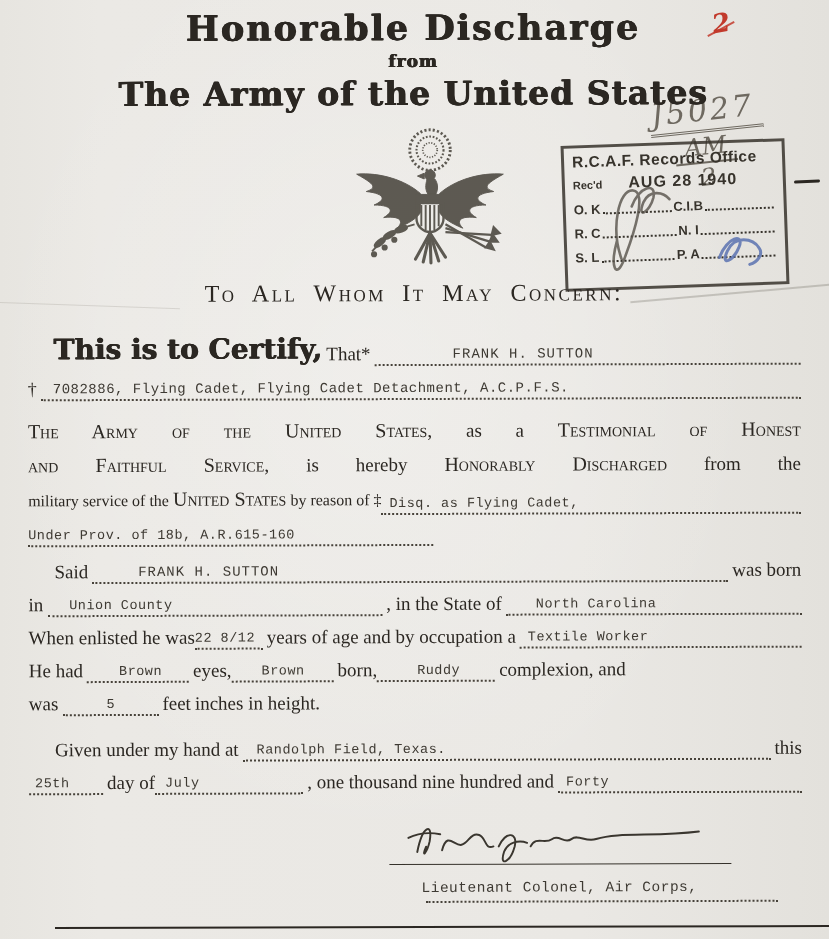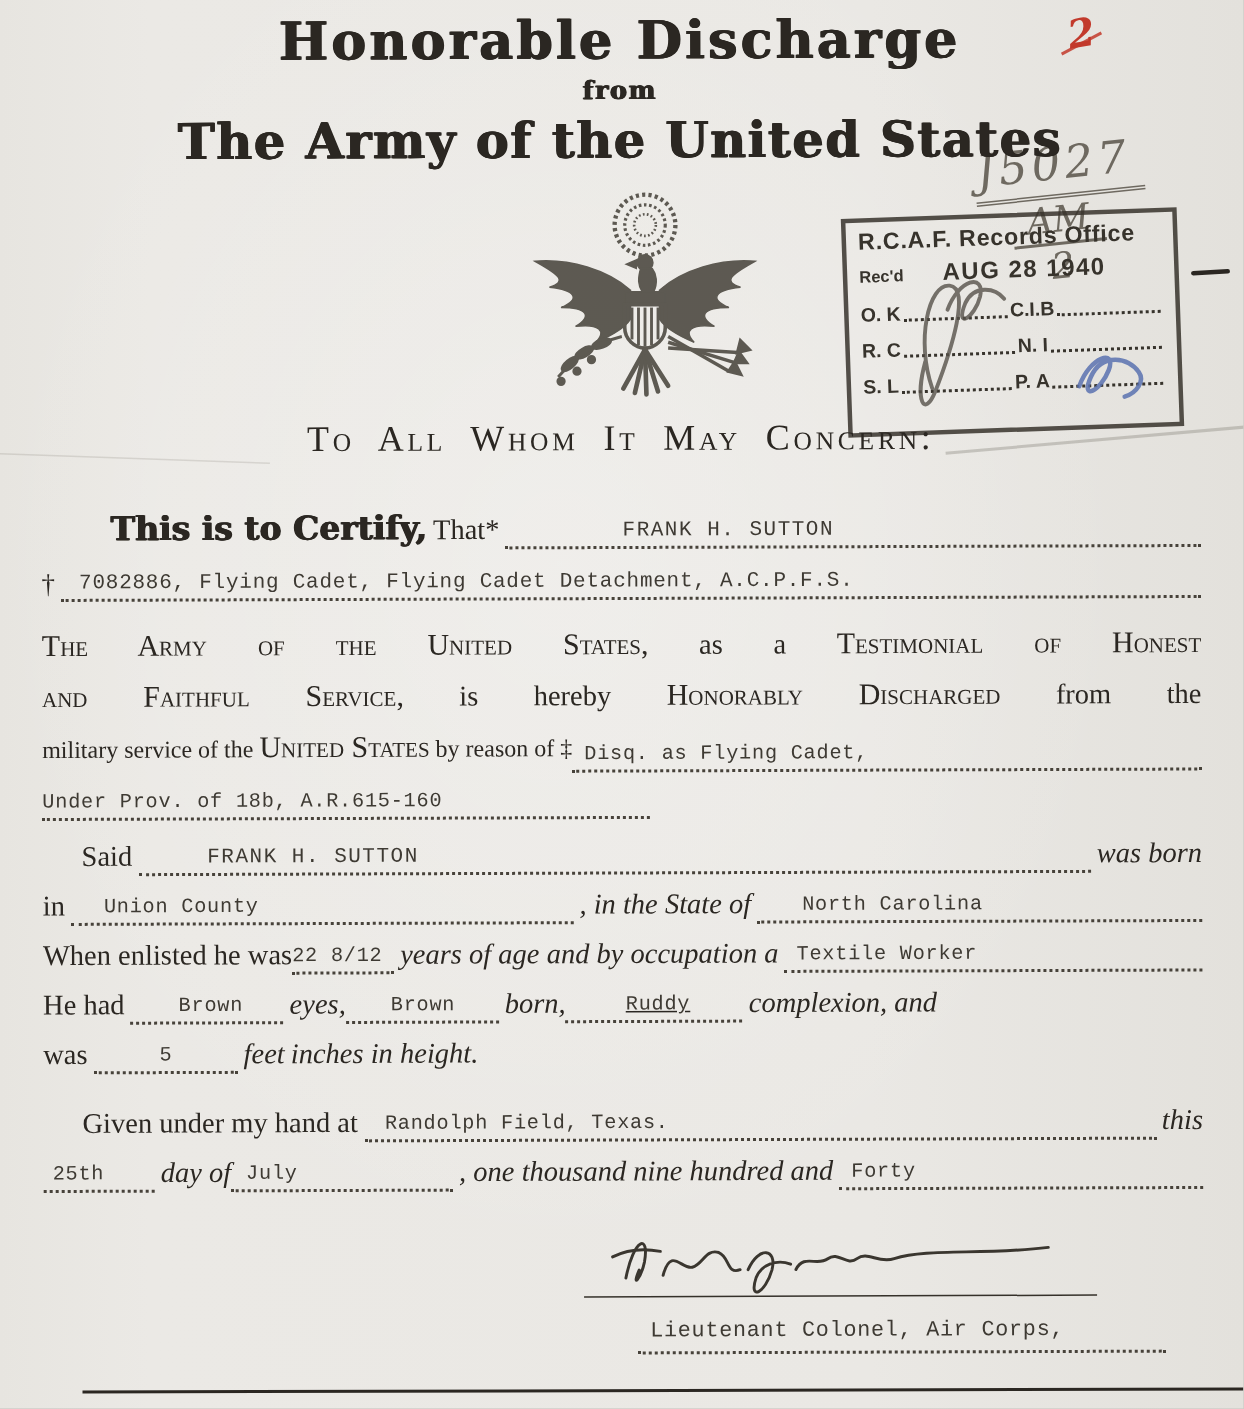--- a/index.html
+++ b/index.html
@@ -55,46 +55,46 @@
   .stamp-scribble{position:absolute;inset:-6px;width:236px;height:158px;pointer-events:none;}
   
   .seal-spacer{height:164px;}
   .salutation{
     text-align:center;font-variant:small-caps;font-size:24px;
     letter-spacing:2.5px;word-spacing:8px;margin-top:0;
   }
   
   .row{display:flex;align-items:flex-end;font-size:19px;height:33px;white-space:nowrap;margin:0 28px;}
   .row .lbl{padding:0 4px 1px 0;}
-  .row .lbl-l{padding:0 0 1px 4px;font-style:italic;}
+  .row .lbl-l{padding:0 0 1px 4px;}
   .fill{display:flex;align-items:flex-end;border-bottom:2px dotted #47423a;height:100%;}
   .typed{
     font-family:"Liberation Mono","DejaVu Sans Mono",monospace;
     font-size:13.5px;color:#3e3a33;letter-spacing:.5px;padding:0 0 2px 0;white-space:nowrap;
   }
   .grow{flex:1;}
   .indent{padding-left:26px;}
   
   .certify-row{margin-top:25px;height:34px;}
-  .certify-lead{font-size:22px;padding-bottom:0;margin-left:20px;}
+  .certify-lead{font-size:28px;padding-bottom:0;}
   .service-row{margin-top:7px;height:27px;font-size:17px;}
   
   .body-par{margin:13px 28px 0;}
   .bline{font-size:19px;height:34px;line-height:34px;text-align:justify;text-align-last:justify;}
   .bline3{display:flex;align-items:flex-end;height:34px;}
   .bline3 .printed{white-space:nowrap;line-height:30px;}
   .bline4{display:flex;align-items:flex-end;height:31px;}
   .sc{font-variant:small-caps;font-size:20px;}
   .w400{width:405px;}
   
   .sig-area{position:relative;height:130px;margin-top:10px;}
   .sig-svg{position:absolute;left:380px;top:2px;width:350px;height:62px;}
   .sig-line{position:absolute;left:388px;top:60px;width:342px;border-bottom:1.6px solid #35312a;}
   .rank-line{
-    position:absolute;left:432px;top:76px;font-family:"Liberation Mono","DejaVu Sans Mono",monospace;
+    position:absolute;left:420px;top:76px;font-family:"Liberation Mono","DejaVu Sans Mono",monospace;
     font-size:14.5px;color:#3e3a33;letter-spacing:.5px;
   }
   .rank-underline{position:absolute;left:424px;top:97px;width:352px;border-bottom:2px dotted #47423a;}
   .role-line{position:absolute;left:456px;top:100px;display:flex;align-items:baseline;}
   .role{font-family:"Liberation Mono","DejaVu Sans Mono",monospace;font-size:14.5px;color:#3e3a33;letter-spacing:.5px;}
   .struck{
     margin-left:112px;font-style:italic;font-size:14px;color:#46423b;
     text-decoration:line-through;text-decoration-thickness:2px;
   }
   .bottom-rule{position:absolute;left:55px;right:0;top:926px;border-top:2.2px solid #2b2722;transform:rotate(-0.15deg);}
@@ -279,21 +279,21 @@
     <div class="row">
       <span class="lbl">He had</span>
       <span class="fill" style="width:102px;">
         <span class="typed" style="padding-left:32px;">Brown</span>
       </span>
       <span class="lbl lbl-l">eyes,</span>
       <span class="fill" style="width:102px;">
         <span class="typed" style="padding-left:30px;">Brown</span>
       </span>
       <span class="lbl lbl-l">born,</span>
-      <span class="fill" style="width:118px;text-decoration:underline;">
+      <span class="fill" style="width:118px;">
         <span class="typed" style="padding-left:40px;">Ruddy</span>
       </span>
       <span class="lbl-l">complexion, and</span>
     </div>
 
     <div class="row">
       <span class="lbl">was</span>
       <span class="fill" style="width:96px;">
         <span class="typed" style="padding-left:44px;">5</span>
       </span>

